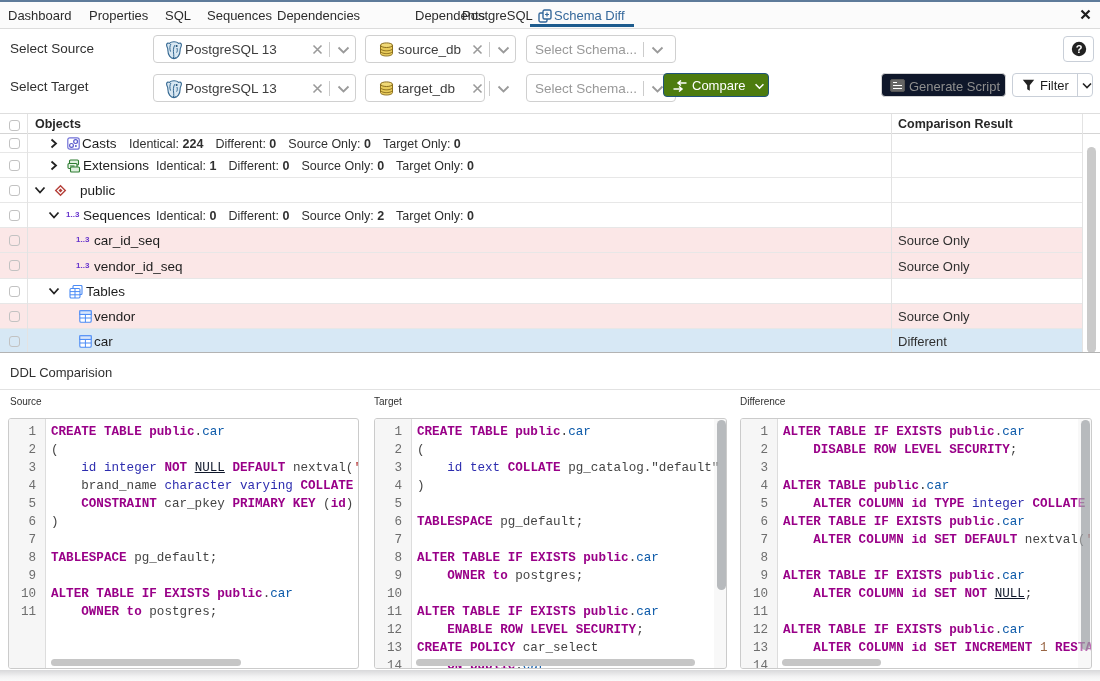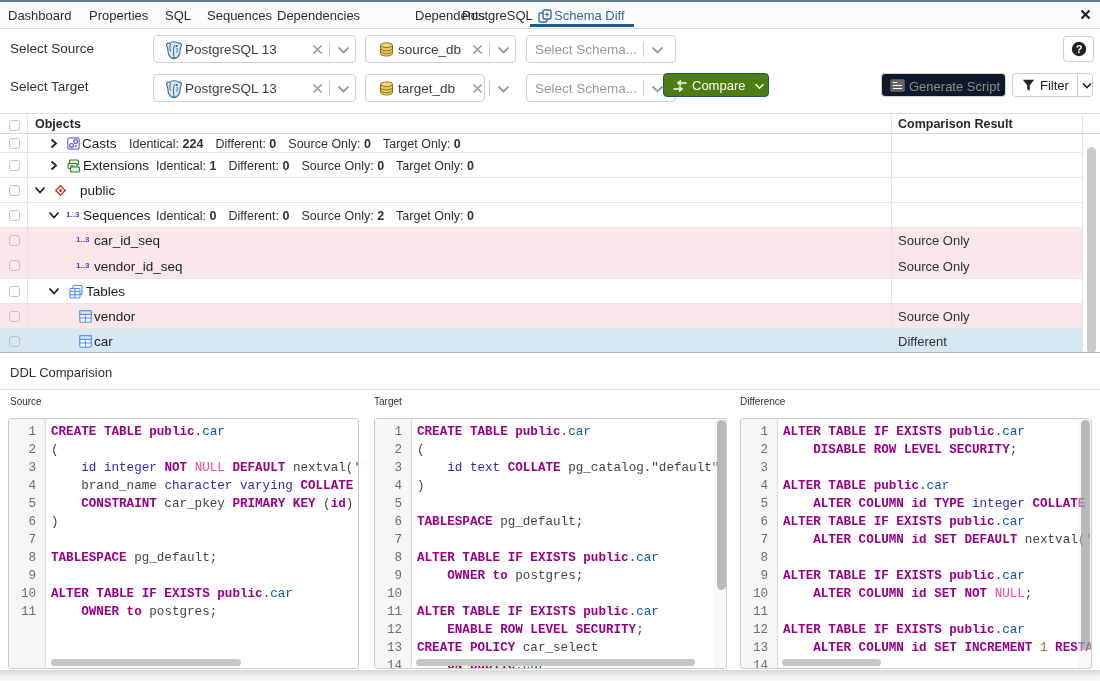--- a/index.html
+++ b/index.html
@@ -40,21 +40,21 @@
 .pane-label { position:absolute; top:396px; font-size:10px; color:#303030; }
 .ed { position:absolute; top:418px; height:251px; background:#fff; border:1px solid #cbcbcb; border-radius:3px; overflow:hidden; }
 .gut { position:absolute; left:0; top:0; bottom:0; width:37px; background:#f6f6f6; border-right:1px solid #dddddd; }
 .lnums { position:absolute; left:0; top:4px; width:27px; text-align:right; font-family:"Liberation Mono",monospace; font-size:12.6px; line-height:18px; color:#6e6e6e; white-space:pre; }
 .code { position:absolute; left:42px; top:4px; font-family:"Liberation Mono",monospace; font-size:12.6px; line-height:18px; white-space:pre; color:#444; }
 .k { color:#990088; font-weight:bold; }
 .t { color:#2d2daf; }
 .v { color:#0a58a8; }
 .n { color:#996644; }
 .s { color:#aa1111; }
-.g { color:#ec4899; }
+.g { color:#0f172a;text-decoration:underline; }
 .hthumb { position:absolute; height:7px; border-radius:4px; background:#c6c6c6; top:240px; }
 .vtrack { position:absolute; top:0; bottom:0; width:14px; background:rgba(240,240,240,0.45); }
 .vthumb { position:absolute; width:9px; border-radius:5px; background:rgba(130,134,140,0.55); }
 #botshadow { position:absolute; left:0; top:670px; width:1100px; height:11px; background:linear-gradient(#d8d8da, #f2f2f3 60%, #fafafa); }
 </style>
 </head>
 <body>
 
 <div id="tabbar">
   <div class="tab" style="left:8px;">Dashboard</div>

